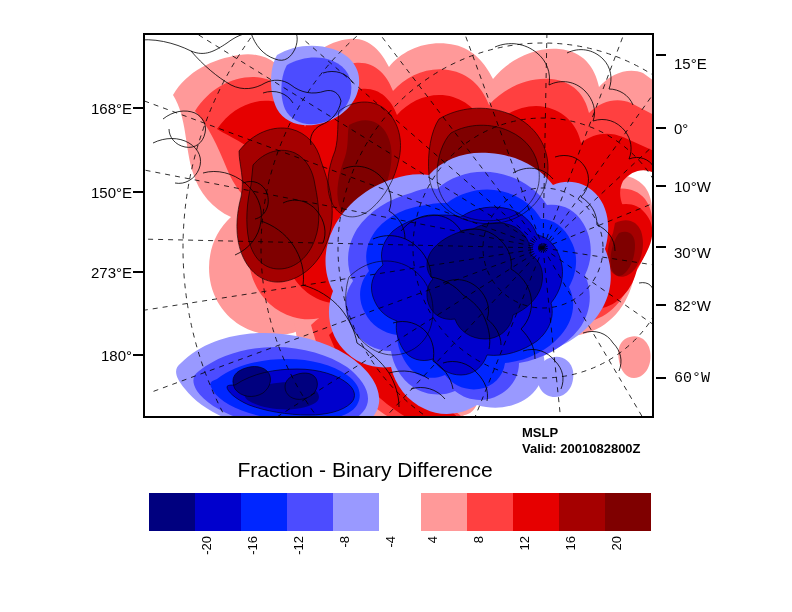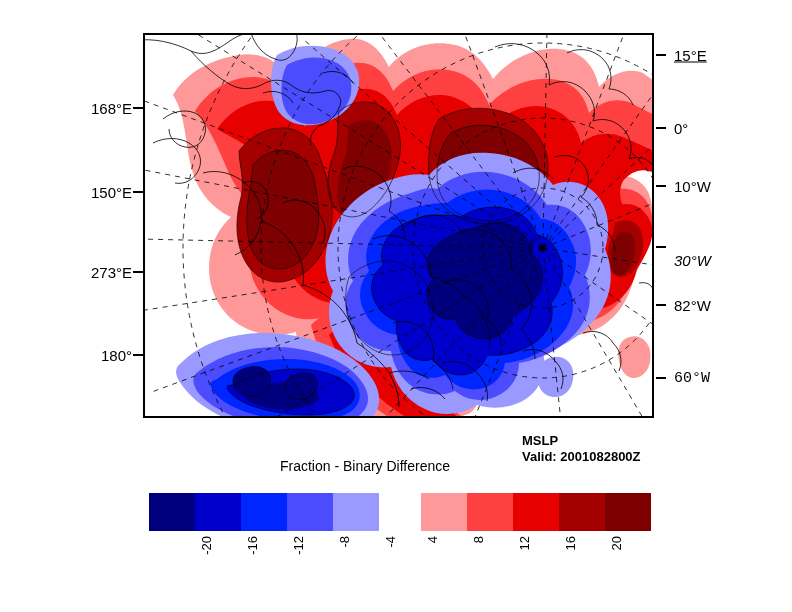--- a/index.html
+++ b/index.html
@@ -48,30 +48,29 @@
   }
 
   
   #mslp-annotation {
     position: absolute;
     left: 522px; top: 425px;
     font-size: 13px;
     font-weight: bold;
     line-height: 1.25;
     white-space: nowrap;
-    margin-top: 8px;
   }
 
   
   #plot-title {
     position: absolute;
     left: 0; top: 458px;
     width: 732px;
     text-align: center;
-    font-size: 14px;
+    font-size: 21px;
   }
   #plot-title span { margin-left: -2px; }
 
   
   .cbar {
     position: absolute;
     top: 492px;
     height: 38px;
     display: flex;
     border: 1px solid #ffffff;
@@ -388,30 +387,30 @@
 
     <div class="axis-label left" style="left:60px; width:72px; top:272px;">273°E</div>
     <div class="tick-mark" style="left:133px; top:271px;"></div>
 
     <div class="axis-label left" style="left:60px; width:72px; top:355px;">180°</div>
     <div class="tick-mark" style="left:133px; top:354px;"></div>
   </div>
 
   <div>
     <div class="tick-mark" style="left:656px; top:54px;"></div>
-    <div class="axis-label right" style="left:674px; top:55px;text-decoration:underline;">15°E</div>
+    <div class="axis-label right" style="left:674px; top:63px;">15°E</div>
 
     <div class="tick-mark" style="left:656px; top:127px;"></div>
     <div class="axis-label right" style="left:674px; top:128px;">0°</div>
 
     <div class="tick-mark" style="left:656px; top:185px;"></div>
     <div class="axis-label right" style="left:674px; top:186px;">10°W</div>
 
     <div class="tick-mark" style="left:656px; top:246px;"></div>
-    <div class="axis-label right" style="left:674px; top:260px;font-style:italic;">30°W</div>
+    <div class="axis-label right" style="left:674px; top:252px;">30°W</div>
 
     <div class="tick-mark" style="left:656px; top:304px;"></div>
     <div class="axis-label right" style="left:674px; top:305px;">82°W</div>
 
     <div class="tick-mark" style="left:656px; top:377px;"></div>
     <div class="axis-label right" style="left:674px; top:378px;font-family:Liberation Mono, monospace;">60°W</div>
   </div>
 
   <div id="mslp-annotation">
     <div>MSLP</div>

